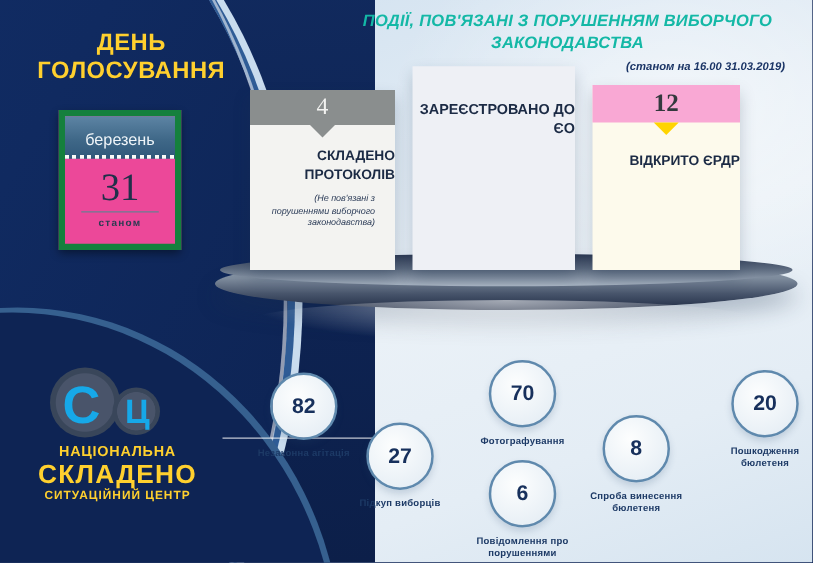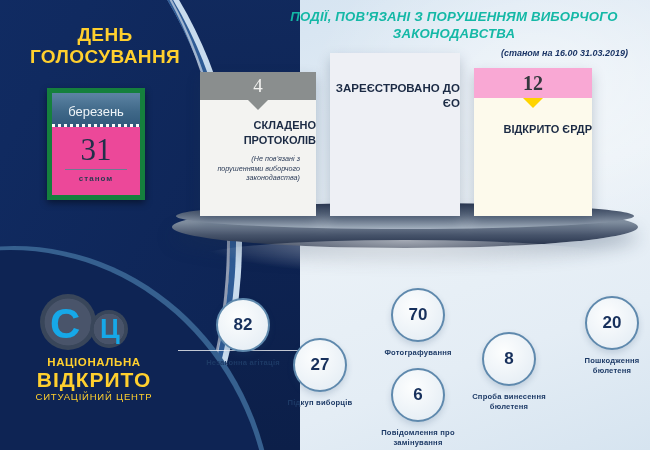--- a/index.html
+++ b/index.html
@@ -87,21 +87,21 @@
     z-index:-1;
   }
   .gear-letter{
     position:absolute;color:#16a8e8;font-weight:bold;
     font-family:"Liberation Sans", sans-serif;
   }
   .gl-c{left:36px;top:8px;font-size:42px;}
   .gl-ts{left:86px;top:22px;font-size:27px;}
   .logo-l1{color:#ffd02e;font-size:11.5px;font-weight:bold;letter-spacing:.6px;margin-top:2px;}
   .logo-l2{color:#ffd02e;font-size:21px;font-weight:bold;letter-spacing:1px;line-height:23px;}
-  .logo-l3{color:#ffd02e;font-size:9.5px;font-weight:normal;letter-spacing:.8px;}
+  .logo-l3{color:#ffd02e;font-size:9.5px;font-weight:bold;letter-spacing:.8px;}
 
   
   .head-title{
     position:absolute;left:252px;top:8px;width:404px;text-align:center;
     color:#14b8a6;font-weight:bold;font-size:13.2px;line-height:17px;letter-spacing:.2px;font-style:italic;
   }
   .head-sub{
     position:absolute;left:236px;top:48px;width:404px;text-align:right;
     color:#1b3566;font-size:9px;font-style:italic;font-weight:bold;
     padding-right:12px;box-sizing:border-box;
@@ -200,21 +200,21 @@
   </div>
 
   <div class="logo">
     <div class="logo-mark">
       <span class="gear big"></span>
       <span class="gear small"></span>
       <span class="gear-letter gl-c">С</span>
       <span class="gear-letter gl-ts">Ц</span>
     </div>
     <div class="logo-l1">НАЦІОНАЛЬНА</div>
-    <div class="logo-l2">ВІДКРИТО</div>
+    <div class="logo-l2">СКЛАДЕНО</div>
     <div class="logo-l3">СИТУАЦІЙНИЙ ЦЕНТР</div>
   </div>
 
   <div class="head-title">ПОДІЇ, ПОВ'ЯЗАНІ З ПОРУШЕННЯМ ВИБОРЧОГО ЗАКОНОДАВСТВА</div>
   <div class="head-sub">(станом на 16.00 31.03.2019)</div>
 
   <div class="podium"></div>
   <div class="podium-top"></div>
   <div class="podium-reflect"></div>
 
@@ -251,21 +251,21 @@
     <div class="cap">Підкуп виборців</div>
   </div>
 
   <div class="stat" style="left:372px;top:288px;width:92px;">
     <div class="bubble">70</div>
     <div class="cap">Фотографування</div>
   </div>
 
   <div class="stat" style="left:372px;top:368px;width:92px;">
     <div class="bubble">6</div>
-    <div class="cap">Повідомлення про замінування</div>
+    <div class="cap">Повідомлення про порушеннями</div>
   </div>
 
   <div class="stat" style="left:461px;top:332px;width:96px;">
     <div class="bubble">8</div>
     <div class="cap">Спроба винесення бюлетеня</div>
   </div>
 
   <div class="stat" style="left:568px;top:296px;width:88px;">
     <div class="bubble">20</div>
     <div class="cap">Пошкодження бюлетеня</div>

